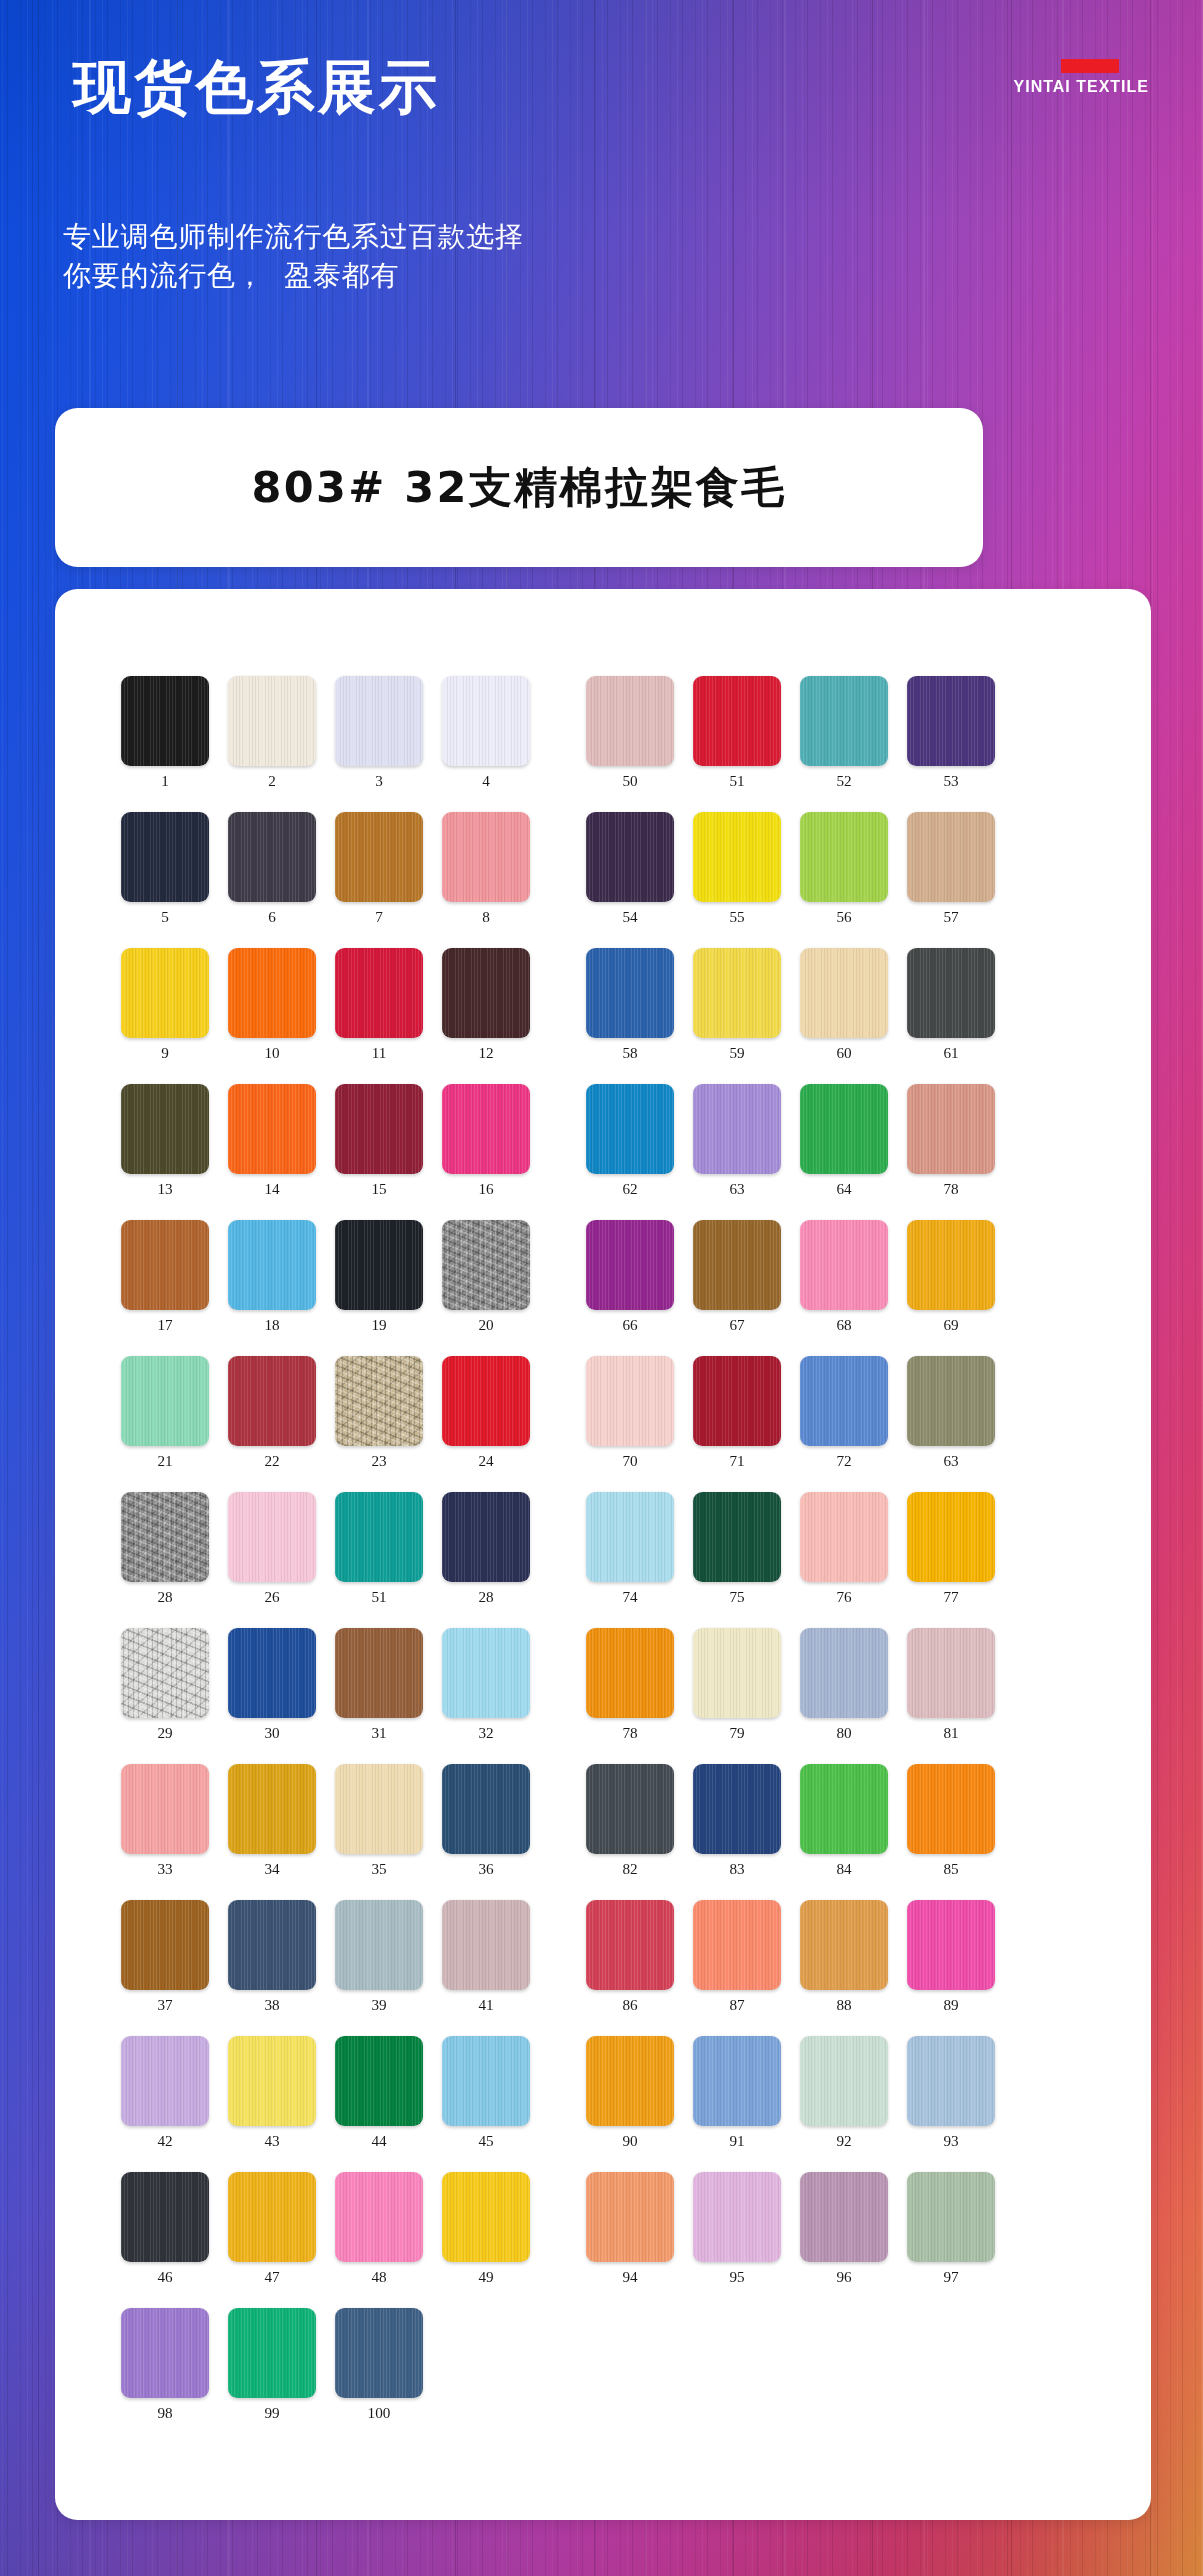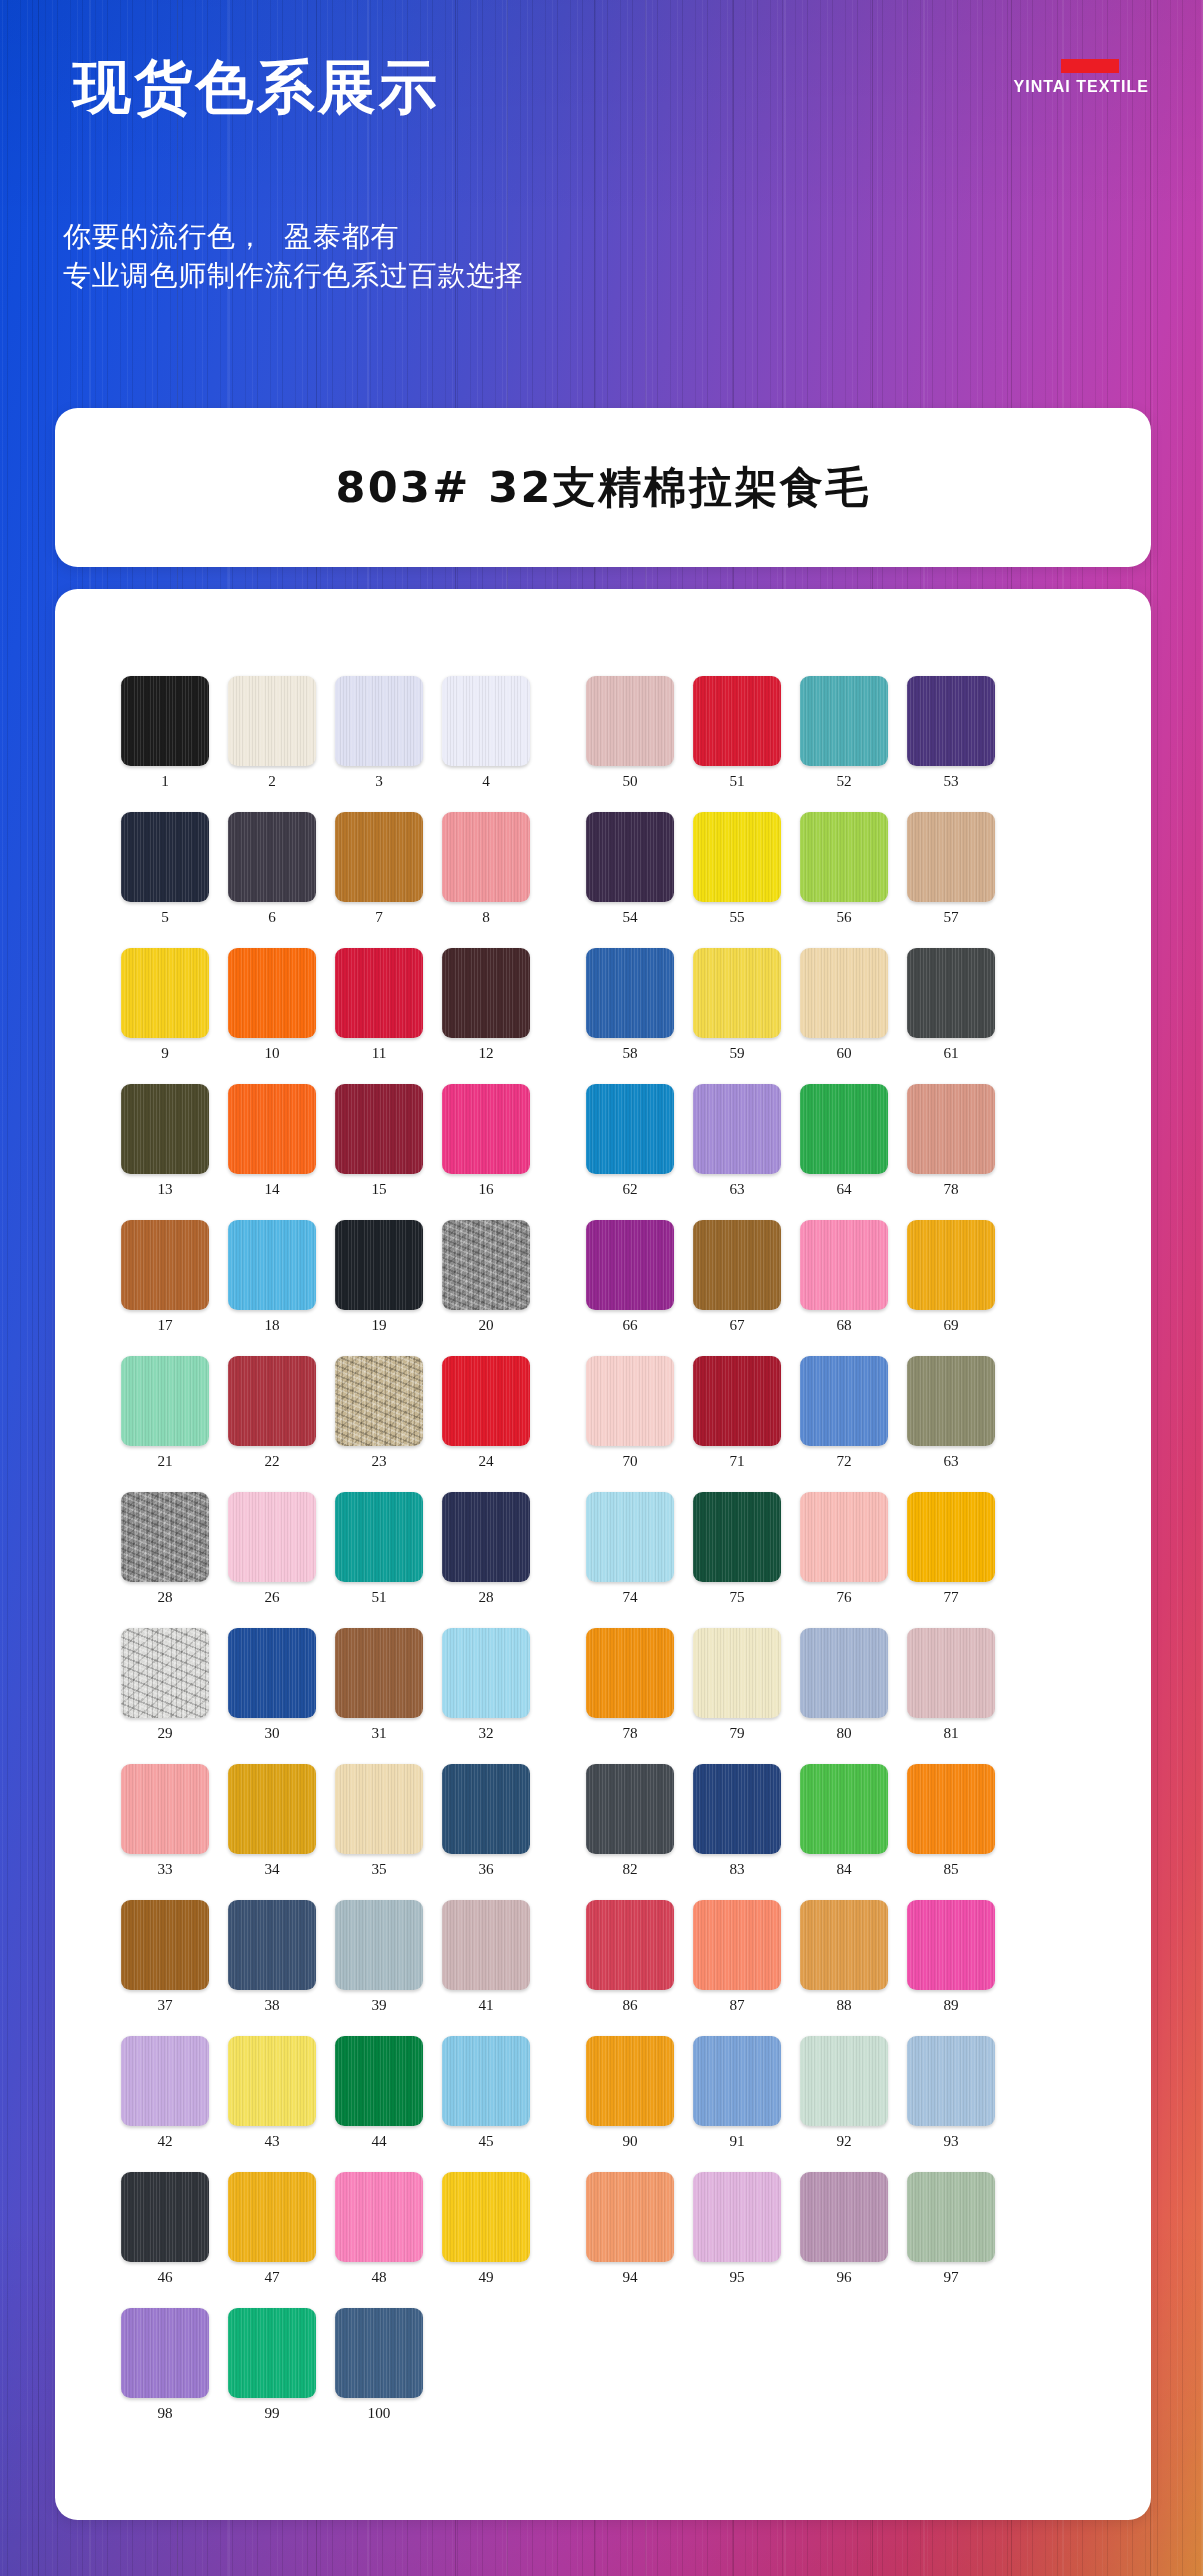--- a/index.html
+++ b/index.html
@@ -97,21 +97,21 @@
   #subtitle-block { position: absolute; left: 63px; top: 218px; }
   .subtitle-line {
     font-size: 28px; color: #ffffff; line-height: 1.38; font-weight: 400;
     letter-spacing: 0.8px; white-space: pre;
     font-family: "DejaVu Sans", "Liberation Sans", sans-serif;
   }
 
   
   #product-card {
     position: absolute; left: 55px; top: 408px;
-    width: 1096px; height: 159px;
+    width: 928px; height: 159px;
     background: #ffffff; border-radius: 22.5px;
     display: flex; align-items: center; justify-content: center;
     box-shadow: 0 3.2px 13px rgba(0,0,0,0.10);
   }
   #product-title {
     font-size: 43px; font-weight: 700; color: #111111;
     letter-spacing: 2.4px; white-space: pre;
     font-family: "DejaVu Sans", "Liberation Sans", sans-serif;
   }
 
@@ -186,22 +186,22 @@
 
 <div id="header">
   <div id="page-title">现货色系展示</div>
 
   <div id="brand-logo">
     <div id="brand-bar"></div>
     <div id="brand-name">YINTAI TEXTILE</div>
   </div>
 
   <div id="subtitle-block">
+    <div class="subtitle-line">专业调色师制作流行色系过百款选择</div>
     <div class="subtitle-line">你要的流行色，  盈泰都有</div>
-    <div class="subtitle-line">专业调色师制作流行色系过百款选择</div>
   </div>
 </div>
 
 <div id="product-card">
   <div id="product-title">803# 32支精棉拉架食毛</div>
 </div>
 
 <div id="swatch-panel">
   <div id="swatch-grid">
       <div class="swatch-row">

